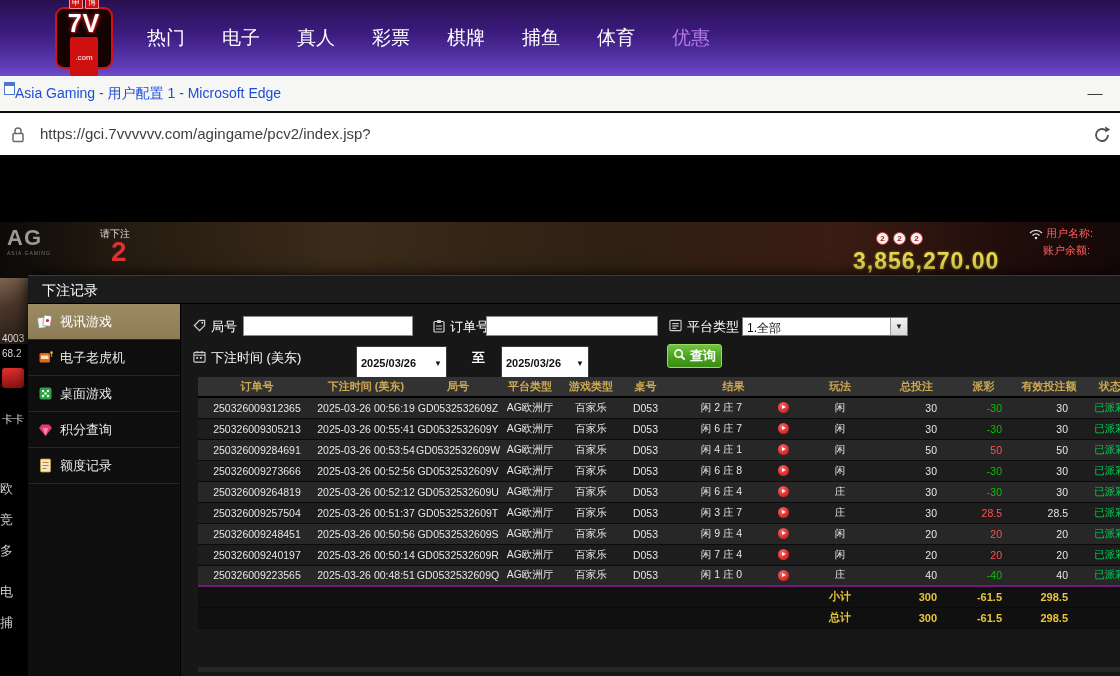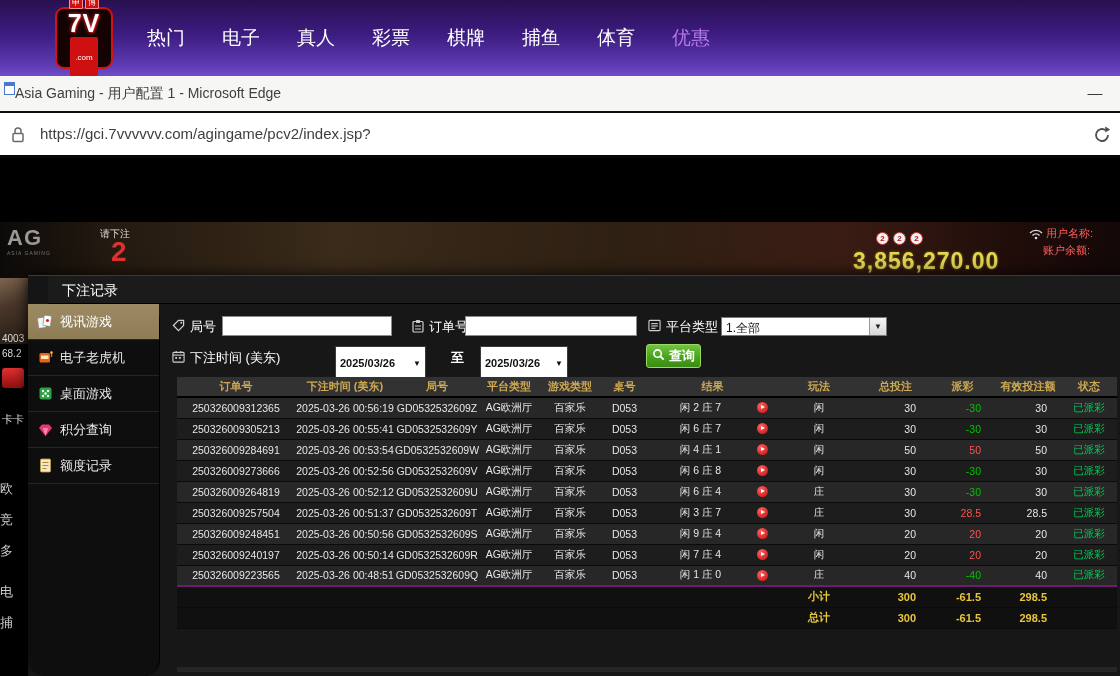--- a/index.html
+++ b/index.html
@@ -23,21 +23,21 @@
 .logo-top span{background:#cf1010;color:#fff;font-size:8px;line-height:10px;padding:0 2px;border:1px solid #ff9090;border-radius:1px;}
 .logo-main{color:#fff;font-weight:bold;font-size:25px;line-height:26px;letter-spacing:1px;text-shadow:0 0 4px #f33,1px 1px 0 #a00;}
 .logo-com{background:#cf1010;color:#fff;font-size:8px;line-height:10px;padding:16px 5px;border-radius:2px;}
 .nav{position:absolute;left:147px;top:0;height:76px;display:flex;align-items:center;gap:37px;}
 .nav-item{color:#fff;font-size:19px;cursor:pointer;white-space:nowrap;}
 .nav-item.active{color:var(--nav-highlight);}
 
 
 .titlebar{position:absolute;left:0;top:76px;width:1120px;height:35px;background:#f6f6f5;}
 .fav{position:absolute;left:4px;top:6px;width:11px;height:13px;background:#fff;border:1px solid #4a78cf;border-top:4px solid #4a78cf;}
-.title-text{position:absolute;left:15px;top:9px;font-size:14px;color:#404040;white-space:nowrap;}
+.title-text{position:absolute;left:15px;top:9px;font-size:14px;color:#1d4ed8;white-space:nowrap;}
 .min-btn{position:absolute;left:1078px;top:2px;width:34px;height:30px;color:#3c3c3c;font-size:15px;text-align:center;line-height:30px;cursor:pointer;}
 
 
 .urlbar{position:absolute;left:0;top:111px;width:1120px;height:47px;background:#fff;border-top:2px solid #0c0c0c;border-bottom:3px solid #060606;}
 .lock{position:absolute;left:11px;top:13px;}
 .url-text{position:absolute;left:40px;top:12px;font-size:15px;color:#3f3f3f;cursor:text;white-space:nowrap;}
 .refresh{position:absolute;left:1092px;top:12px;cursor:pointer;}
 
 
 .content{position:absolute;left:0;top:158px;width:1120px;height:518px;background:#000;}
@@ -58,23 +58,23 @@
 
 
 .leftstrip{position:absolute;left:0;top:0;width:36px;height:518px;}
 .dealer-photo{position:absolute;left:0;top:120px;width:28px;height:66px;background:linear-gradient(160deg,#7d6450 0%,#4a372a 40%,#241a12 100%);}
 .lf{position:absolute;left:2px;color:#ddd;font-size:10px;white-space:nowrap;}
 .menuchar{font-size:13px;color:#ccc;left:0;}
 .red-badge{position:absolute;left:2px;top:210px;width:22px;height:20px;background:linear-gradient(180deg,#e03030,#8f1010);border-radius:3px;}
 
 
 .panel{position:absolute;left:28px;top:117px;width:1092px;height:401px;background:#151515;border-top:1px solid #3a3a3a;box-shadow:0 0 14px rgba(0,0,0,.9);}
-.panel-header{height:28px;background:#1b1b1b;border-bottom:1px solid #000;color:#fff;font-size:14px;line-height:28px;padding-left:14px;margin-left:20px;}
+.panel-header{height:28px;background:#1b1b1b;border-bottom:1px solid #000;color:#fff;font-size:14px;line-height:28px;padding-left:14px;}
 .panel-body{display:flex;height:372px;}
-.sidebar{width:132px;background:#0e0e0e;border-right:1px solid #000;border-radius:17px;}
+.sidebar{width:153px;background:#0e0e0e;border-right:1px solid #000;}
 .side-item{height:36px;display:flex;align-items:center;gap:7px;padding-left:9px;border-bottom:1px solid #262626;color:#e8e8e8;font-size:13px;cursor:pointer;white-space:nowrap;}
 .side-item.active{background:linear-gradient(180deg,#9c8b62,var(--active-tan));color:#fff;}
 .side-icon{display:flex;width:16px;justify-content:center;}
 .main{flex:1;position:relative;background:#171717;}
 
 
 .flabel{position:absolute;display:flex;align-items:center;gap:5px;color:#fff;font-size:13px;white-space:nowrap;}
 .fbox{position:absolute;height:20px;background:#fff;border:1px solid #8a8a8a;font-size:12px;padding:0 4px;color:#222;font-family:inherit;}
 .selectbox{position:absolute;height:19px;background:#fff;border:1px solid #777;display:flex;align-items:stretch;cursor:pointer;}
 .selectbox .val{flex:1;font-size:12px;color:#111;padding:2px 0 0 4px;}

